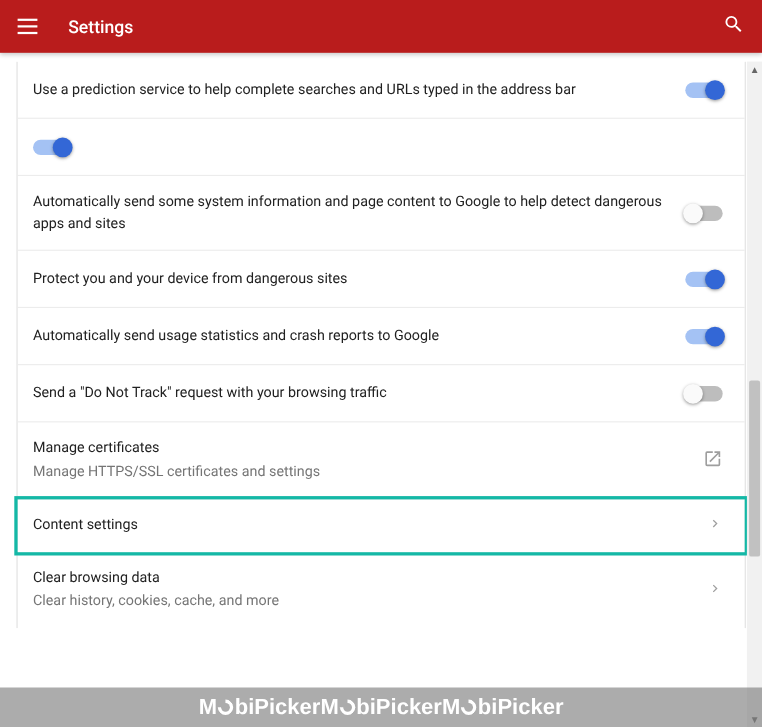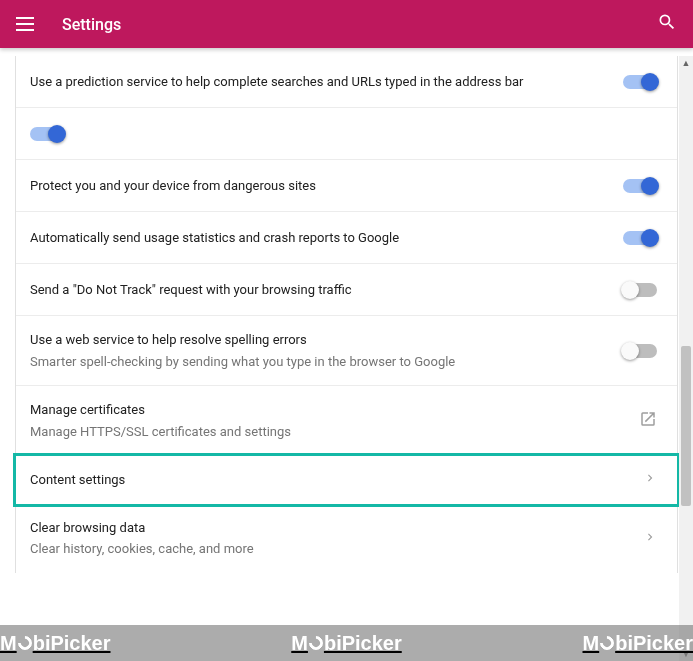--- a/index.html
+++ b/index.html
@@ -5,21 +5,21 @@
   * { box-sizing: border-box; margin: 0; padding: 0; }
   body {
     font-family: Roboto, "Segoe UI", Arial, sans-serif;
     background: #fff;
     width: 693px;
     height: 661px;
     overflow: hidden;
     position: relative;
   }
   .header {
-    background: #be185d;
+    background: #b91c1c;
     height: 48px;
     display: flex;
     align-items: center;
     padding: 0 16px;
     color: #fff;
     box-shadow: 0 2px 4px rgba(0,0,0,0.2);
   }
   .menu-icon {
     width: 24px; height: 24px;
     display: flex; flex-direction: column;
@@ -78,24 +78,23 @@
     margin: -3px;
   }
   
   .watermark {
     position: absolute;
     left: 0; right: 0; bottom: 0;
     height: 36px;
     background: rgba(128,128,128,0.65);
     display: flex;
     align-items: center;
-    justify-content: space-between;
+    justify-content: center;
     pointer-events: none;
     font-family: Arial, sans-serif;
-    text-decoration: underline;
   }
   .wm-item {
     font-size: 20px; font-weight: 700; color: #fff;
     display: flex; align-items: center;
   }
   .wm-item .o {
     display: inline-block; width: 14px; height: 14px;
     border: 3px solid #fff; border-color: #fff #fff #fff transparent;
     border-radius: 50%; transform: rotate(45deg);
     margin: 0 1px;
@@ -143,40 +142,39 @@
           <div class="row-text">
             <div class="row-title">Use a prediction service to help complete searches and URLs typed in the address bar</div>
           </div>
           <div class="toggle on"></div>
         </div>
         <div class="row">
           <div class="toggle on"></div>
         </div>
         <div class="row">
           <div class="row-text">
+            <div class="row-title">Automatically send some system information and page content to Google to help detect dangerous apps and sites</div>
+          </div>
+          <div class="toggle"></div>
+        </div>
+        <div class="row">
+          <div class="row-text">
             <div class="row-title">Protect you and your device from dangerous sites</div>
           </div>
           <div class="toggle on"></div>
         </div>
         <div class="row">
           <div class="row-text">
             <div class="row-title">Automatically send usage statistics and crash reports to Google</div>
           </div>
           <div class="toggle on"></div>
         </div>
         <div class="row">
           <div class="row-text">
             <div class="row-title">Send a "Do Not Track" request with your browsing traffic</div>
-          </div>
-          <div class="toggle"></div>
-        </div>
-        <div class="row">
-          <div class="row-text">
-            <div class="row-title">Use a web service to help resolve spelling errors</div>
-            <div class="row-sub">Smarter spell-checking by sending what you type in the browser to Google</div>
           </div>
           <div class="toggle"></div>
         </div>
         <div class="row">
           <div class="row-text">
             <div class="row-title">Manage certificates</div>
             <div class="row-sub">Manage HTTPS/SSL certificates and settings</div>
           </div>
           <div class="ext-icon"><svg viewBox="0 0 24 24">
               <path d="M19 19H5V5h7V3H5a2 2 0 00-2 2v14a2 2 0 002 2h14a2 2 0 002-2v-7h-2v7zM14 3v2h3.59l-9.83 9.83 1.41 1.41L19 6.41V10h2V3h-7z"></path>

